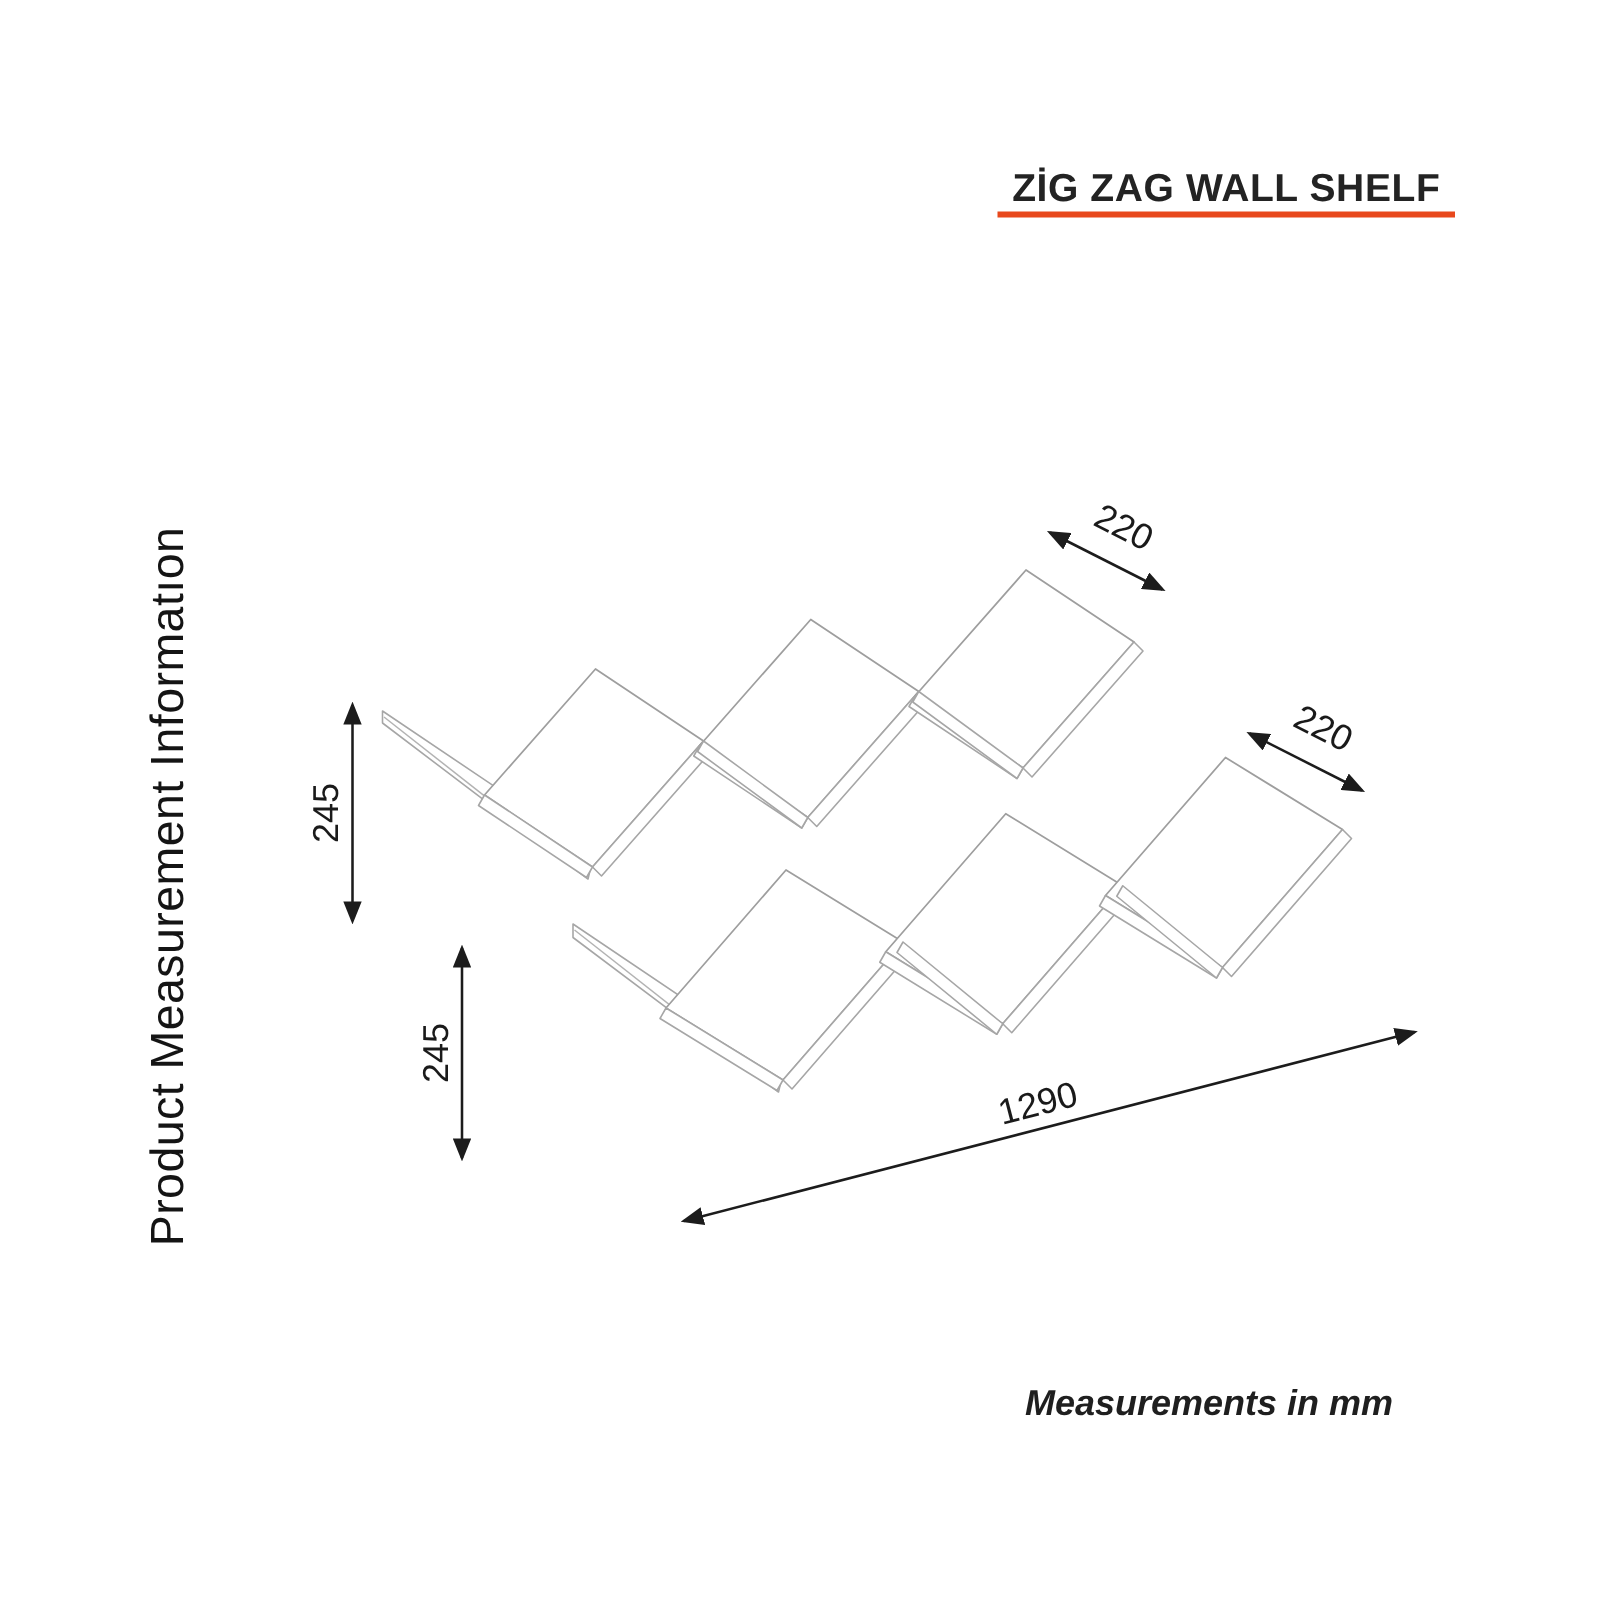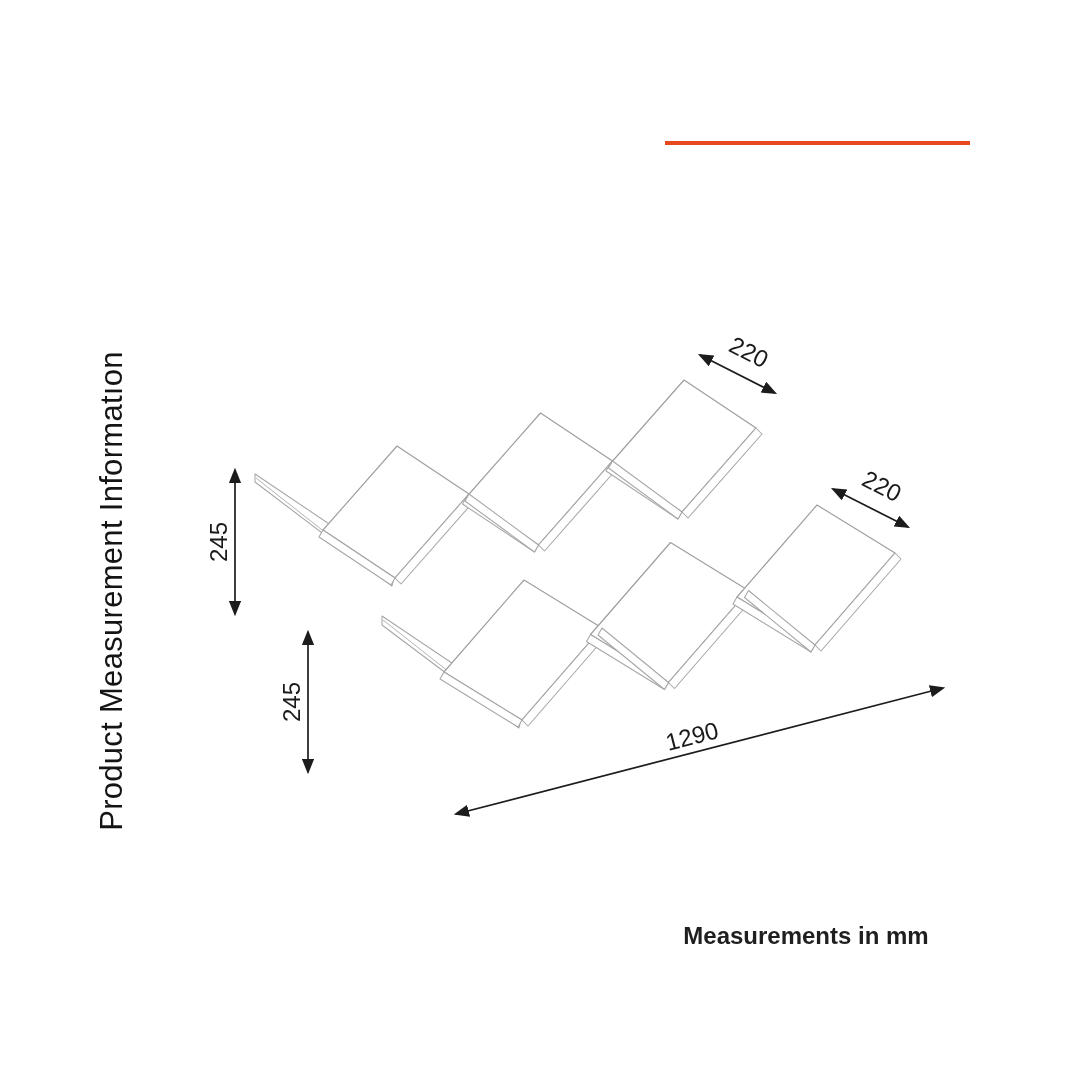--- a/index.html
+++ b/index.html
@@ -28,36 +28,38 @@
     transform:translate(-50%,-50%) rotate(-90deg);
     font-size:31px;font-weight:400;color:#141414;
     white-space:nowrap;letter-spacing:.3px;
   }
   .footer-note{
     position:absolute;
     left:806px;top:936px;
     transform:translate(-50%,-50%);
     font-size:24px;font-weight:bold;color:#1f1f1f;
     white-space:nowrap;
+    font-style:italic;
   }
   svg#drawing{position:absolute;left:0;top:0;}
   .panel{fill:#ffffff;stroke:#9e9e9e;stroke-width:1.15;stroke-linejoin:round;}
   .edge{fill:#ffffff;stroke:#a6a6a6;stroke-width:1.05;stroke-linejoin:round;}
   .fold{fill:none;stroke:#b3b3b3;stroke-width:1;}
   .dim-line{fill:none;stroke:#1c1c1c;stroke-width:1.7;}
   .dim-label{
     font-family:"Liberation Sans", sans-serif;
     font-size:24px;fill:#1a1a1a;
   }
 </style>
 </head>
 <body>
 
 <div id="canvas">
 
+  <div class="page-title">ZİG ZAG WALL SHELF</div>
   <div class="title-underline"></div>
 
   <div class="side-label">Product Measurement Informatıon</div>
 
   <svg id="drawing" width="1080" height="1080" viewBox="0 0 1080 1080" aria-hidden="true">
     <defs>
       <marker id="arw" viewBox="0 0 10 8" refX="8.5" refY="4" markerWidth="9" markerHeight="7.2" orient="auto-start-reverse">
         <path d="M0,0 L10,4 L0,8 Z" fill="#1c1c1c"></path>
       </marker>
     </defs>

